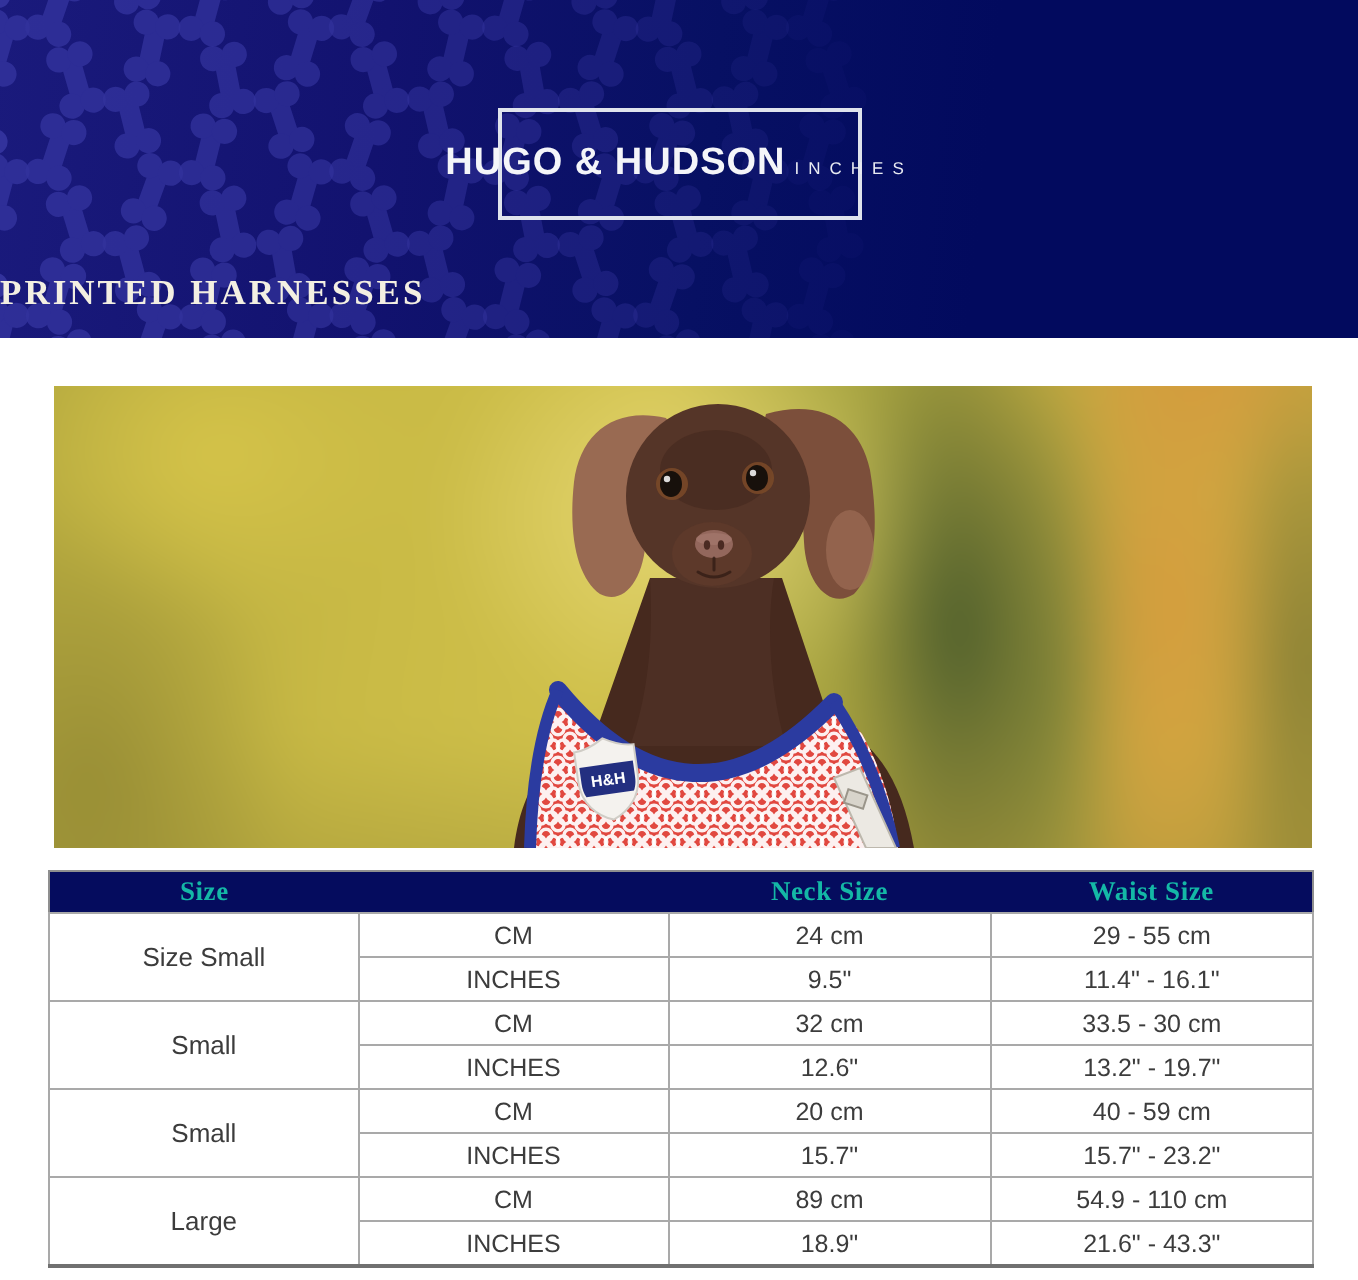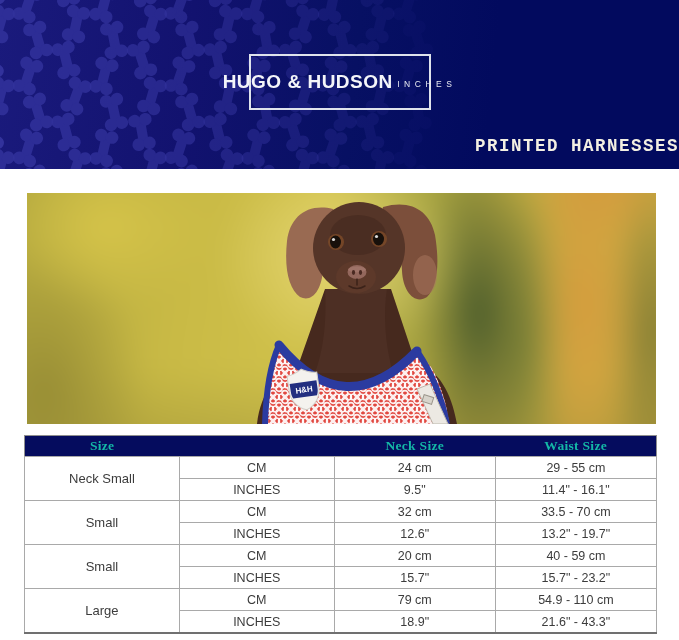--- a/index.html
+++ b/index.html
@@ -22,22 +22,22 @@
   }
   .logo-name {
     color:#f4f5f9; font-weight:bold; font-size:19px; letter-spacing:0.5px;
     font-family:"Liberation Sans","DejaVu Sans",sans-serif; white-space:nowrap;
   }
   .logo-city {
     color:#e8eaf2; font-size:8.5px; letter-spacing:4.5px; margin-top:3px;
     text-indent:4.5px; 
   }
   .tagline {
-    position:absolute; left:0; top:136px; width:100%; text-align:right;
-    color:#f3efe2; font-family:Liberation Mono, monospace;
+    position:absolute; left:0; top:136px; width:100%; text-align:left;
+    color:#f3efe2; font-family:Liberation Serif, serif;
     font-weight:bold; font-size:17.5px; letter-spacing:1.5px; white-space:nowrap;
   }
 
   
   .photo {
     position:absolute; left:27px; top:193px; width:629px; height:231px;
     margin:0; overflow:hidden; background:#c9ba45;
   }
   .photo-bg {
     position:absolute; inset:-30px; filter:blur(13px);
@@ -391,56 +391,56 @@
     <thead>
       <tr>
         <th>Size</th>
         <th></th>
         <th>Neck Size</th>
         <th>Waist Size</th>
       </tr>
     </thead>
     <tbody>
       <tr>
-        <td class="size-name" rowspan="2">Neck Small</td>
+        <td class="size-name" rowspan="2">Size Small</td>
         <td>CM</td>
         <td>24 cm</td>
         <td>29 - 55 cm</td>
       </tr>
       <tr>
         <td>INCHES</td>
         <td>9.5"</td>
         <td>11.4" - 16.1"</td>
       </tr>
       <tr>
         <td class="size-name" rowspan="2">Small</td>
         <td>CM</td>
         <td>32 cm</td>
-        <td>33.5 - 70 cm</td>
+        <td>33.5 - 30 cm</td>
       </tr>
       <tr>
         <td>INCHES</td>
         <td>12.6"</td>
         <td>13.2" - 19.7"</td>
       </tr>
       <tr>
         <td class="size-name" rowspan="2">Small</td>
         <td>CM</td>
         <td>20 cm</td>
         <td>40 - 59 cm</td>
       </tr>
       <tr>
         <td>INCHES</td>
         <td>15.7"</td>
         <td>15.7" - 23.2"</td>
       </tr>
       <tr>
         <td class="size-name" rowspan="2">Large</td>
         <td>CM</td>
-        <td>79 cm</td>
+        <td>89 cm</td>
         <td>54.9 - 110 cm</td>
       </tr>
       <tr>
         <td>INCHES</td>
         <td>18.9"</td>
         <td>21.6" - 43.3"</td>
       </tr>
     </tbody>
   </table>
 </div>

